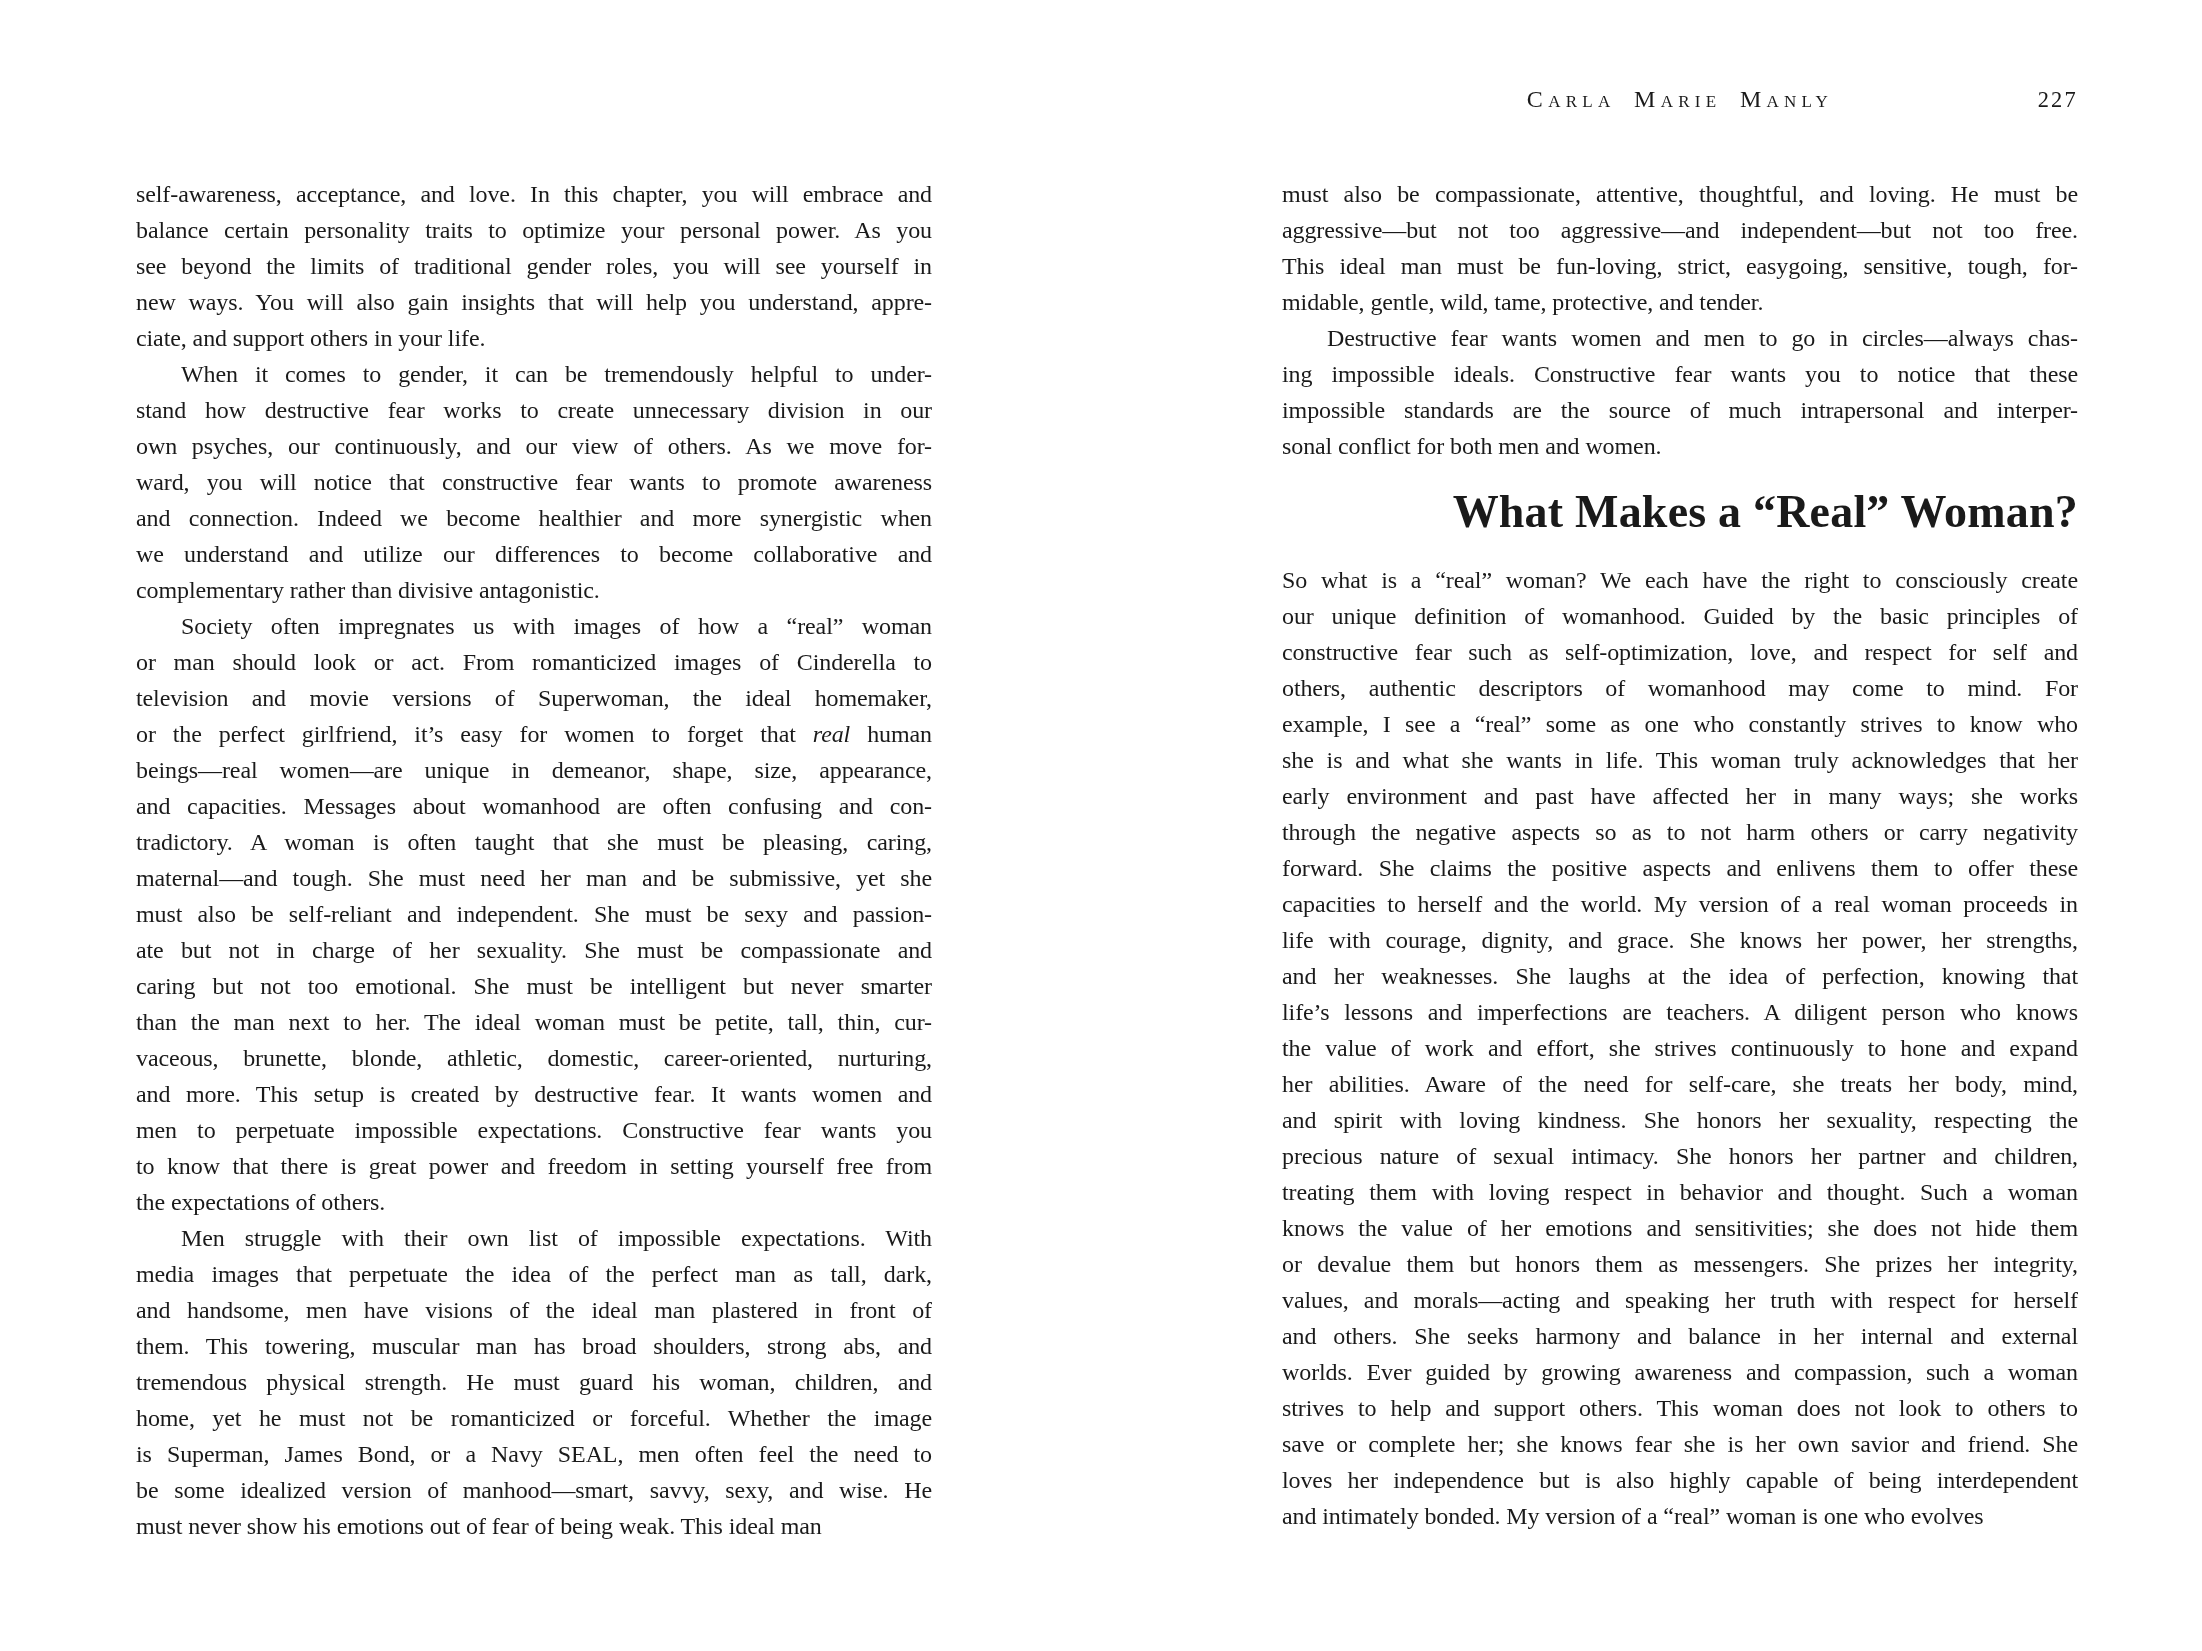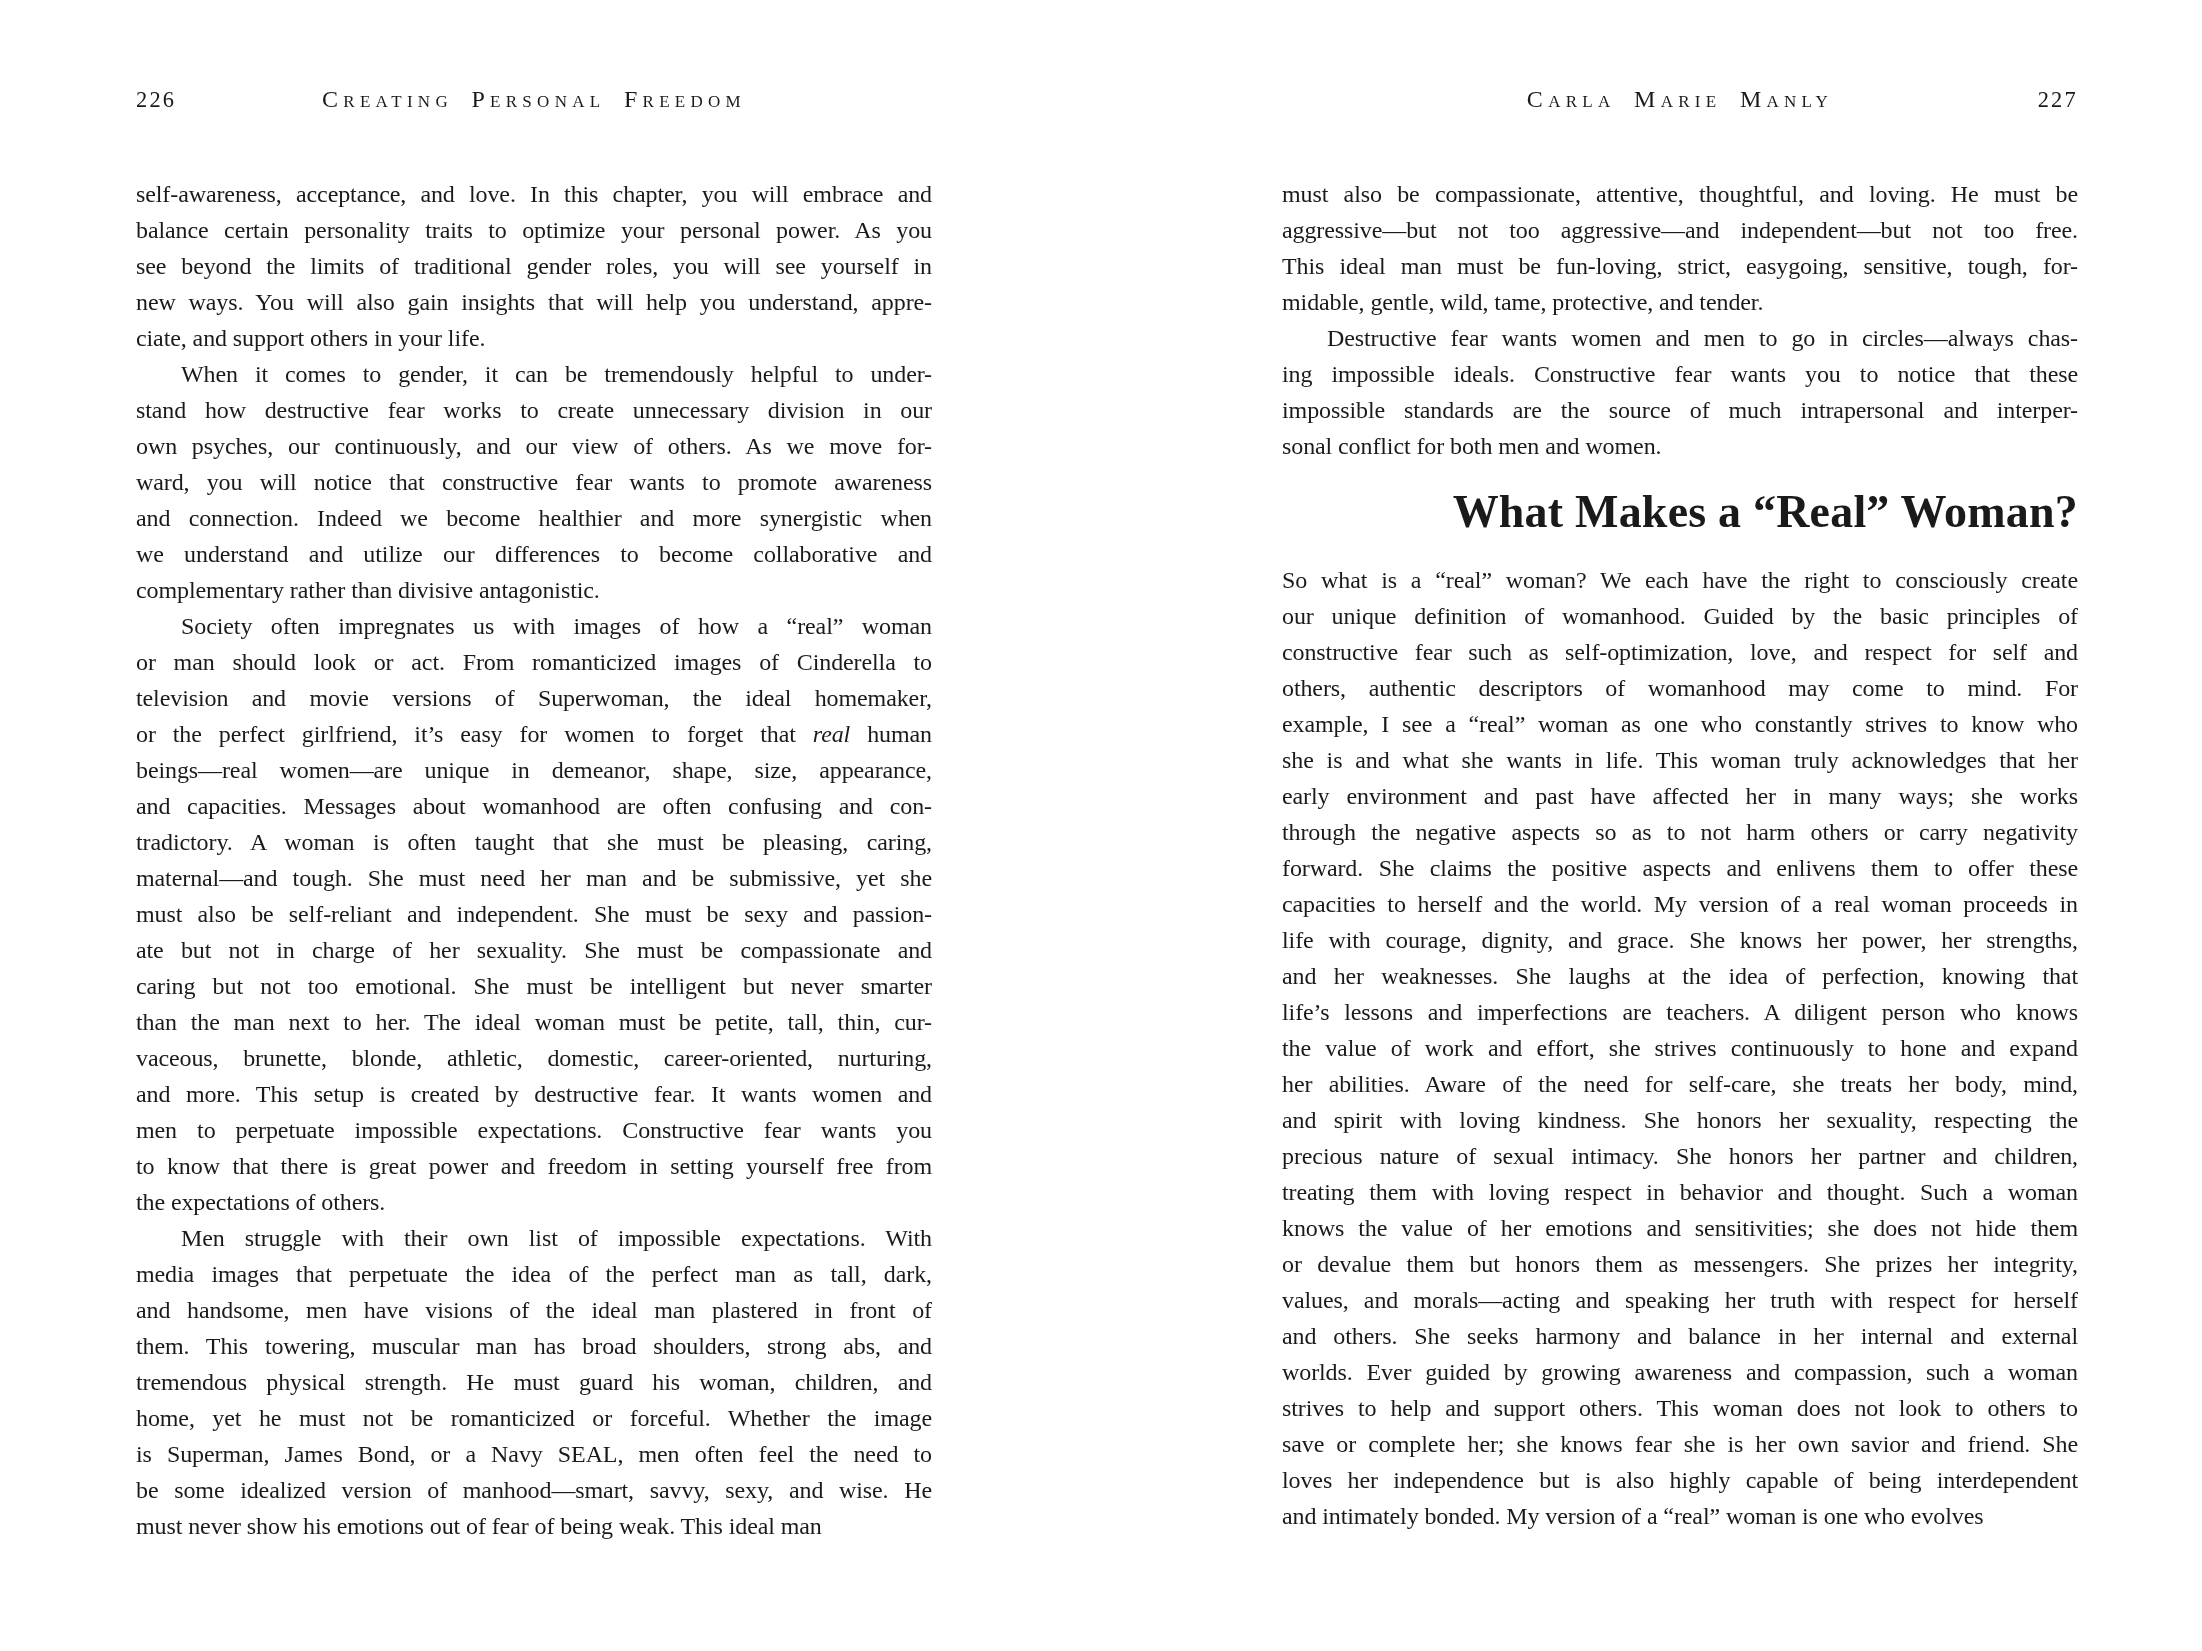--- a/index.html
+++ b/index.html
@@ -80,24 +80,20 @@
     text-align: right;
   }
   em { font-style: italic; }
 </style>
 </head>
 <body>
 
 <div class="spread">
 
   <section class="page page--left">
-    <header class="page-header">
-      <span class="folio">226</span>
-      <span class="running-head">Creating Personal Freedom</span>
-    </header>
     <div class="text-column">
         <div class="para">
           <div class="line">self-awareness, acceptance, and love. In this chapter, you will embrace and</div>
           <div class="line">balance certain personality traits to optimize your personal power. As you</div>
           <div class="line">see beyond the limits of traditional gender roles, you will see yourself in</div>
           <div class="line">new ways. You will also gain insights that will help you understand, appre-</div>
           <div class="line last">ciate, and support others in your life.</div>
         </div>
         <div class="para">
           <div class="line indent">When it comes to gender, it can be tremendously helpful to under-</div>
@@ -158,21 +154,21 @@
           <div class="line">ing impossible ideals. Constructive fear wants you to notice that these</div>
           <div class="line">impossible standards are the source of much intrapersonal and interper-</div>
           <div class="line last">sonal conflict for both men and women.</div>
         </div>
         <h2 class="section-heading">What Makes a “Real” Woman?</h2>
         <div class="para">
           <div class="line">So what is a “real” woman? We each have the right to consciously create</div>
           <div class="line">our unique definition of womanhood. Guided by the basic principles of</div>
           <div class="line">constructive fear such as self-optimization, love, and respect for self and</div>
           <div class="line">others, authentic descriptors of womanhood may come to mind. For</div>
-          <div class="line">example, I see a “real” woman as one who constantly strives to know who</div>
+          <div class="line">example, I see a “real” some as one who constantly strives to know who</div>
           <div class="line">she is and what she wants in life. This woman truly acknowledges that her</div>
           <div class="line">early environment and past have affected her in many ways; she works</div>
           <div class="line">through the negative aspects so as to not harm others or carry negativity</div>
           <div class="line">forward. She claims the positive aspects and enlivens them to offer these</div>
           <div class="line">capacities to herself and the world. My version of a real woman proceeds in</div>
           <div class="line">life with courage, dignity, and grace. She knows her power, her strengths,</div>
           <div class="line">and her weaknesses. She laughs at the idea of perfection, knowing that</div>
           <div class="line">life’s lessons and imperfections are teachers. A diligent person who knows</div>
           <div class="line">the value of work and effort, she strives continuously to hone and expand</div>
           <div class="line">her abilities. Aware of the need for self-care, she treats her body, mind,</div>

